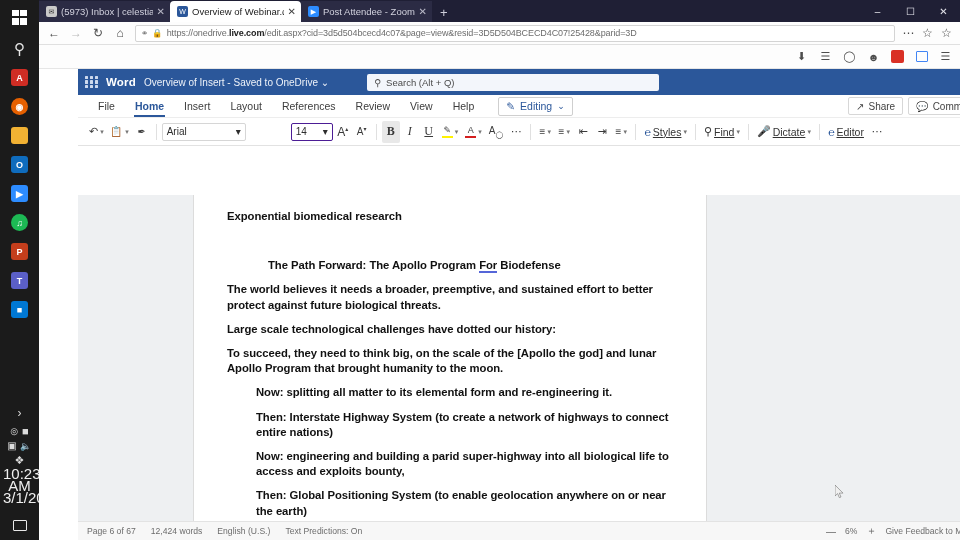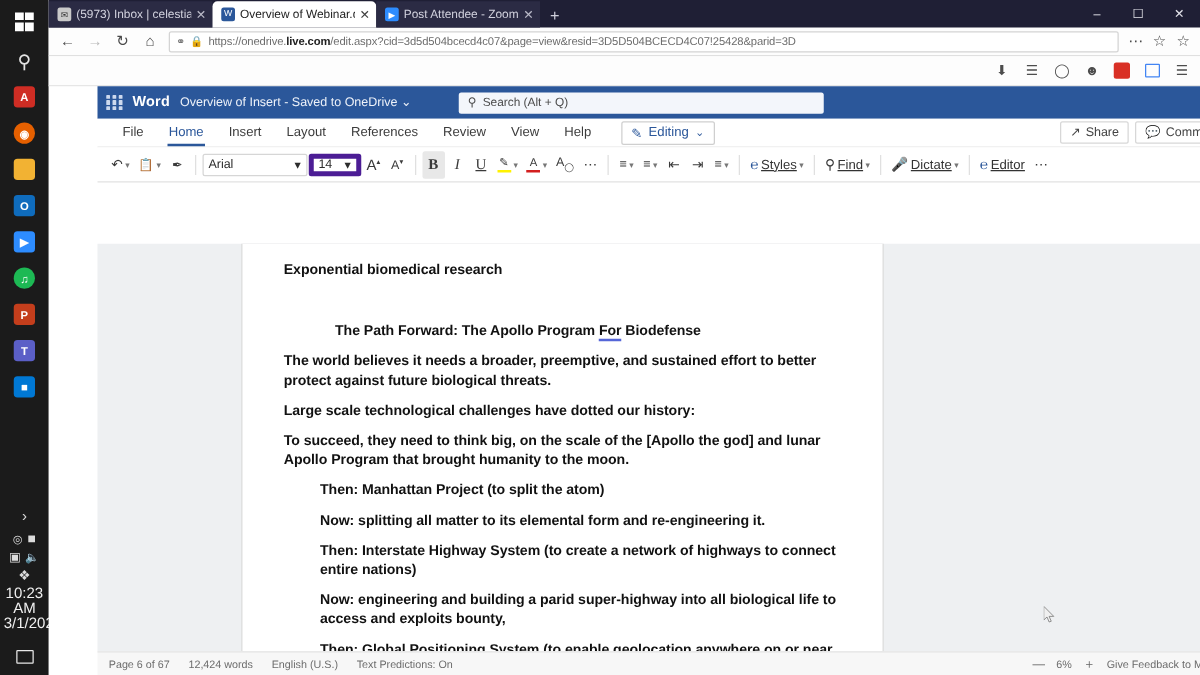--- a/index.html
+++ b/index.html
@@ -27,21 +27,21 @@
   .tb-ico {
     width: 39px; height: 29px; display: flex; align-items: center; justify-content: center;
     position: relative;
   }
   .tb-ico .sq { width: 17px; height: 17px; border-radius: 3px; display:flex; align-items:center; justify-content:center;
     font-size: 9px; color: #fff; font-weight: bold; }
   .tb-search { color: #e4e4e4; font-size: 15px; }
   .tb-spacer { flex: 1 1 auto; }
   .tray-chevron { color: #d8d8d8; font-size: 12px; height: 20px; display:flex; align-items:center; }
   .tray-row { width: 39px; display: flex; align-items: center; justify-content: center; gap: 4px; height: 15px; color:#dcdcdc; font-size: 9px;}
-  .tray-clock { color: #f0f0f0; font-size: 12px; line-height: 12px; text-align: center; width: 33px; }
+  .tray-clock { color: #f0f0f0; font-size: 15px; line-height: 12px; text-align: center; width: 33px; }
   .tb-taskview { width:39px; height: 30px; display:flex; align-items:center; justify-content:center; }
   .tb-taskview .box { width: 14px; height: 11px; border: 1.3px solid #e8e8e8; border-radius: 1px; }
 
   
   .browser { position: absolute; left: 39px; top: 0; width: 921px; height: 540px; background: #fff; }
   .titlebar {
     height: 22px; background: #1f1f35; display: flex; align-items: flex-end; position: relative;
   }
   .tab {
     height: 21px; min-width: 125px; max-width: 131px; display: flex; align-items: center;
@@ -79,38 +79,38 @@
   .waffle i { background: #cdd9ee; border-radius: .5px; }
   .word-name { color: #fff; font-weight: bold; font-size: 11.5px; letter-spacing: .2px; }
   .doc-title { color: #eef2f9; font-size: 10px; }
   .wsearch {
     width: 292px; height: 17px; background: #f3f6fb; border-radius: 2px; display: flex; align-items: center;
     gap: 5px; padding: 0 7px; color: #4a4a4a; font-size: 9.5px; margin-left: 30px;
   }
 
   .ribbon-tabs { height: 23px; background: #fff; display: flex; align-items: center; padding: 0 10px; gap: 0px; border-bottom: 1px solid #ededed;}
   .rtab { padding: 0 10px; height: 23px; line-height: 23px; font-size: 10.5px; color: #3c3c3c; position: relative; }
-  .rtab.active { color: #2b579a; font-weight: normal; }
+  .rtab.active { color: #2b579a; font-weight: bold; }
   .rtab.active::after { content:""; position: absolute; left: 9px; right: 9px; bottom: 1px; height: 2px; background: #2b579a; }
   .editing-chip {
     margin-left: 14px; height: 19px; border: 1px solid #cfcfcf; border-radius: 2px; padding: 0 7px;
     display: flex; align-items: center; gap: 5px; font-size: 10.5px; color: #2b579a; background: #fff;
   }
   .ribbon-right { margin-left: auto; display: flex; align-items: center; gap: 5px; }
   .rbtn-outline { height: 18px; border: 1px solid #d7d7d7; border-radius: 2px; padding: 0 7px; display: flex; align-items: center; gap: 4px; font-size: 10px; color: #444; }
 
   .ribbon { height: 28px; background: #fff; display: flex; align-items: center; padding: 0 8px; gap: 1px; border-bottom: 1px solid #e2e2e2; position: relative;}
   .rb { height: 22px; min-width: 18px; display: flex; align-items: center; justify-content: center; gap: 2px; font-size: 11px; color: #3a3a3a; padding: 0 3px;}
   .rb .cv { font-size: 7px; color: #777; }
   .rb.b { font-weight: bold; font-family: "Liberation Serif", serif; font-size: 12px; }
   .rb.i { font-style: italic; font-family: "Liberation Serif", serif; font-size: 12px; }
   .rb.u { text-decoration: underline; font-family: "Liberation Serif", serif; font-size: 12px; }
   .rb.active { background: #e8e8e8; border-radius: 2px; }
   .fontname { width: 84px; height: 18px; border: 1px solid #d6d6d6; border-radius: 2px; display: flex; align-items: center; justify-content: space-between; padding: 0 4px; font-size: 10px; color: #2d2d2d; background:#fff;}
-  .fontsize { width: 42px; height: 18px; border: 4px solid #4c1d95; border-radius: 2px; display: flex; align-items: center; justify-content: space-between; padding: 0 4px; font-size: 10px; color: #2d2d2d; background:#fff;}
+  .fontsize { width: 42px; height: 18px; border: 1px solid #4c1d95; border-radius: 2px; display: flex; align-items: center; justify-content: space-between; padding: 0 4px; font-size: 10px; color: #2d2d2d; background:#fff;margin-left:44px;}
   .sep { width: 1px; height: 16px; background: #e0e0e0; margin: 0 4px; }
   .rb-label { font-size: 10.5px; color: #333; text-decoration: underline; }
   .hl-bar { width: 11px; height: 2.5px; background: #fff200; margin-top: 1px; }
   .fc-bar { width: 11px; height: 2.5px; background: #d31f1f; margin-top: 1px; }
 
   
   .canvas { position: absolute; left: 0; top: 126px; right: 0; bottom: 19px; background: #eef0f2; overflow: hidden; }
   .page {
     position: absolute; left: 116px; top: 0px; width: 512px; min-height: 410px; background: #fff;
     box-shadow: 0 0 0 1px #dcdcdc;
@@ -414,21 +414,20 @@
 
             <div class="p gap-xl">Exponential biomedical research</div>
 
             <div class="p center-ish">
               <span>The Path Forward: The Apollo Program <span class="grammar">For</span> Biodefense</span>
             </div>
 
             <div class="p">The world believes it needs a broader, preemptive, and sustained effort to better protect against future biological threats.</div>
             <div class="p">Large scale technological challenges have dotted our history:</div>
             <div class="p">To succeed, they need to think big, on the scale of the [Apollo the god] and lunar Apollo Program that brought humanity to the moon.</div>
-            <div class="p indent1">Then:  Manhattan Project (to split the atom)</div>
             <div class="p indent1">Now: splitting all matter to its elemental form and re-engineering it.</div>
             <div class="p indent1">Then:  Interstate Highway System (to create a network of highways to connect entire nations)</div>
             <div class="p indent1">Now:  engineering and building a parid super-highway into all biological life to access and exploits bounty,</div>
             <div class="p indent1">Then:  Global Positioning System (to enable geolocation anywhere on or near the earth)</div>
 
           </div>
         </div>
 
         <svg class="mouse-cursor" style="left:757px; top:290px;" viewBox="0 0 10 14">
           <path d="M0 0 L0 11 L2.6 8.6 L4.3 12.6 L6 12 L4.3 8.1 L8 8.1 Z" fill="#f0f0f0" stroke="#707070" stroke-width=".6"></path>

